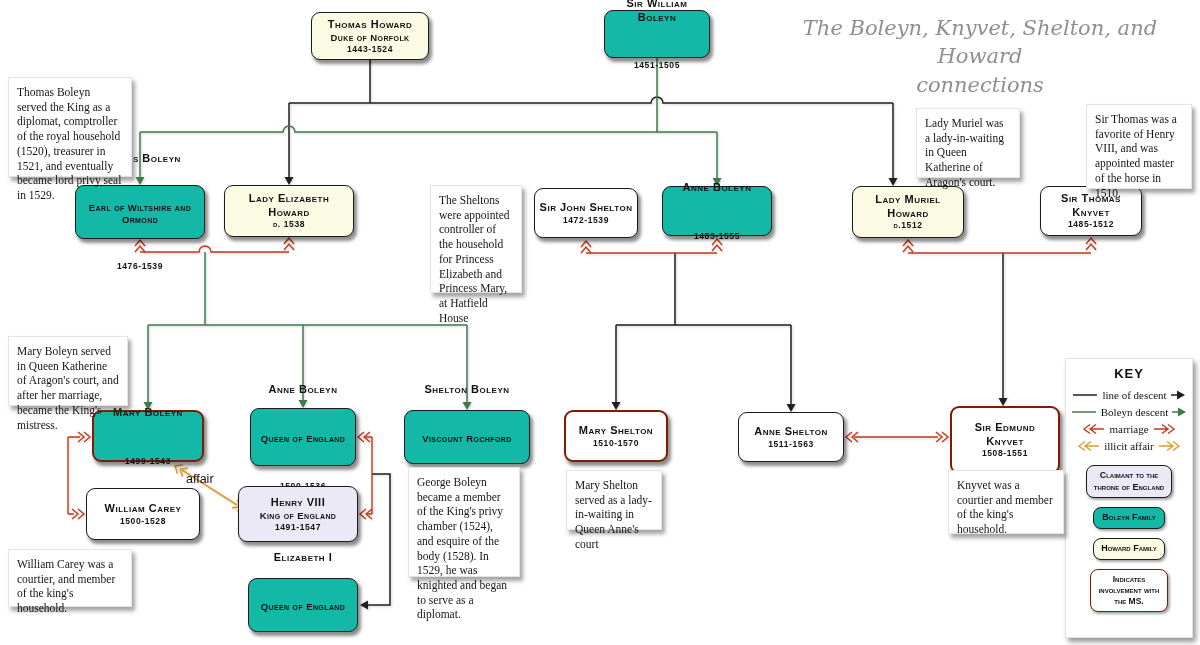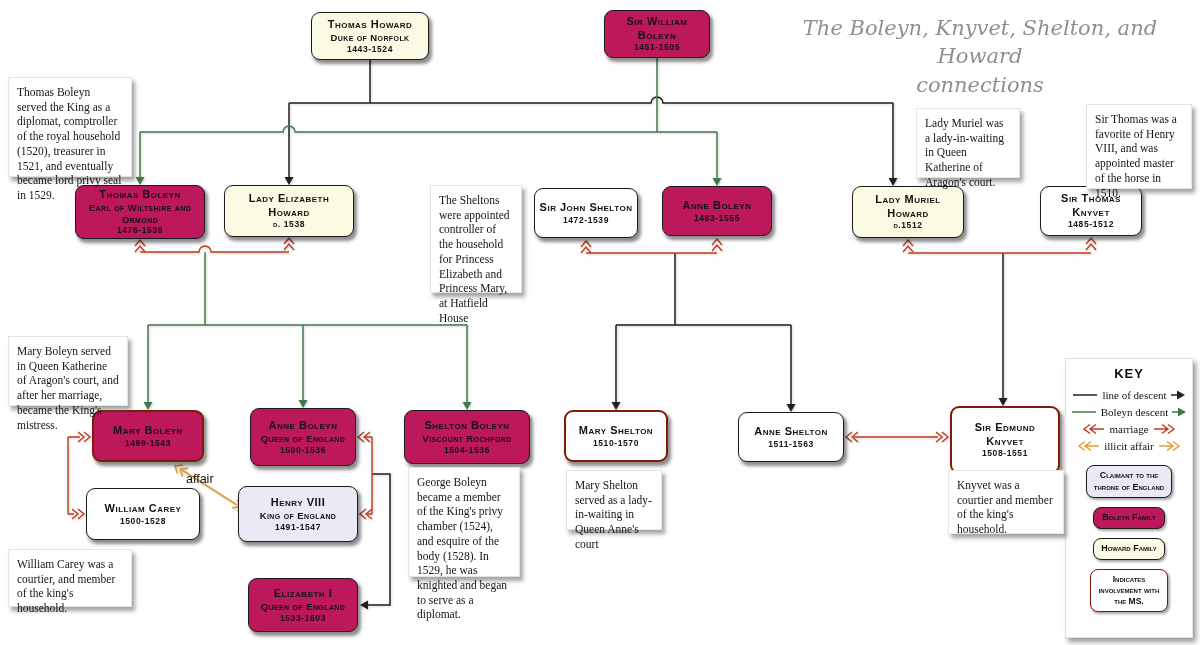--- a/index.html
+++ b/index.html
@@ -10,21 +10,21 @@
          filter:drop-shadow(1px 1.5px 0.8px rgba(0,0,0,0.18));}
   
   .node{position:absolute;z-index:2;box-sizing:border-box;border:1.5px solid #1b1b1b;
         border-radius:9px;background:#fff;display:flex;flex-direction:column;
         align-items:center;justify-content:center;text-align:center;padding:3px 4px;
         box-shadow:2.5px 3.5px 3.5px rgba(0,0,0,0.45);
         font-variant-caps:small-caps;font-weight:bold;color:#111;line-height:1.25;}
   .node .nm{font-size:11px;letter-spacing:0.5px;}
   .node .md{font-size:9.5px;letter-spacing:0.4px;}
   .node .dt{font-size:8.5px;letter-spacing:0.6px;}
-  .blue{background:#be185d;}
+  .blue{background:#14b8a6;gap:36px;}
   .cream{background:#fbfae3;text-align:center;}
   .white{background:#ffffff;}
   .lavender{background:#ece9f6;}
   .flagged{border:2px solid #7e1c04;}
   
   .ann{position:absolute;z-index:3;box-sizing:border-box;background:#fff;
        border:1px solid #e4e4e4;box-shadow:3px 4px 4px rgba(90,90,90,0.55);
        font-family:"Liberation Serif",serif;font-size:11.5px;line-height:1.28;
        color:#151515;padding:7px 8px;}
   

